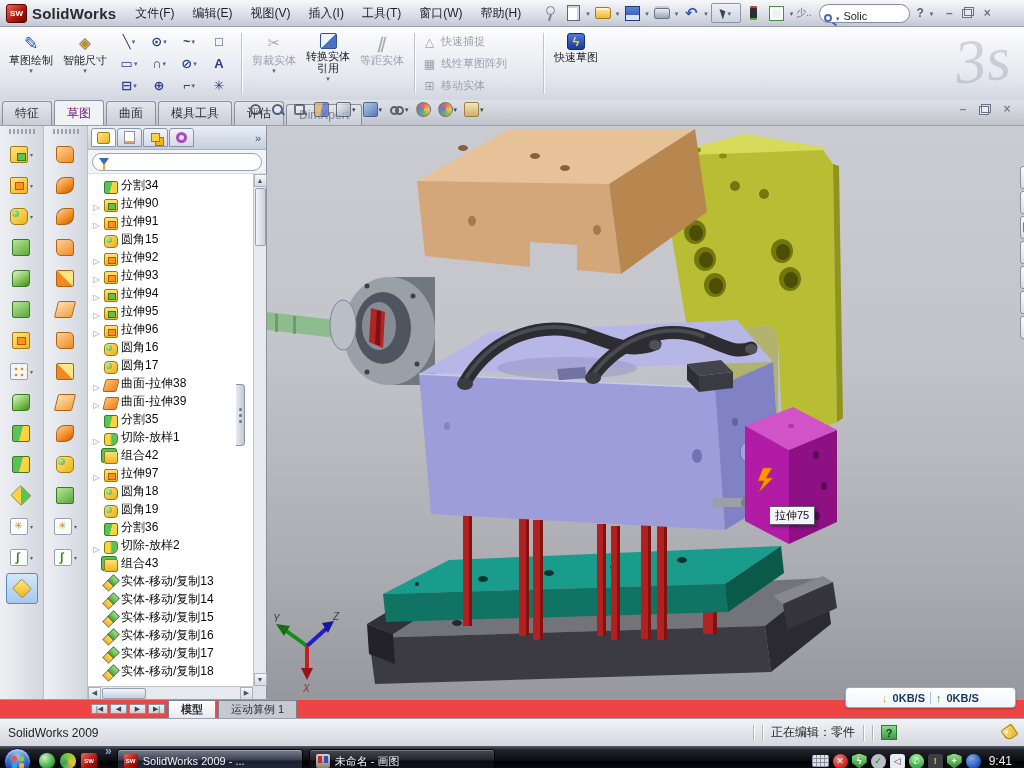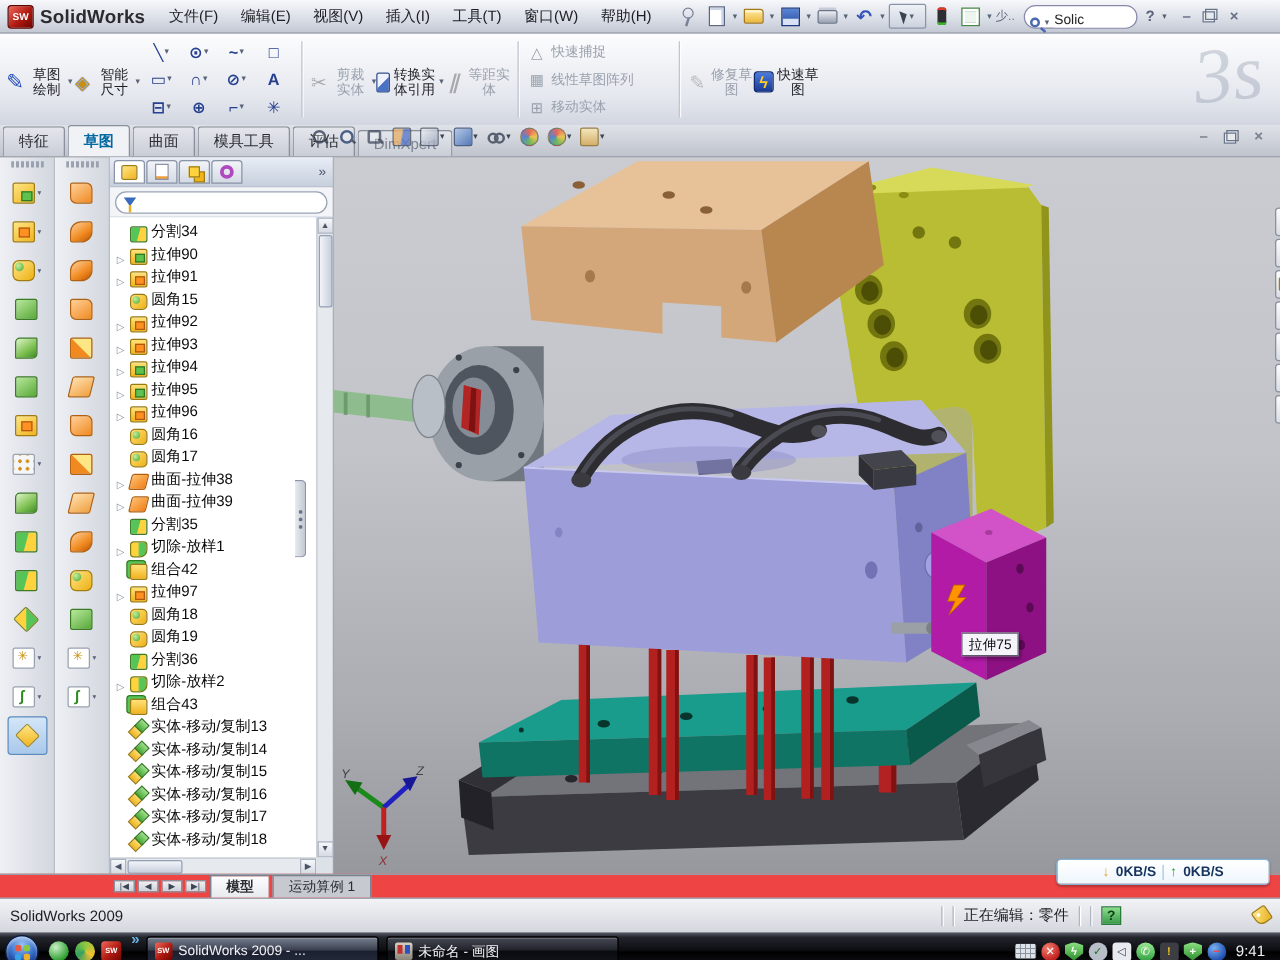--- a/index.html
+++ b/index.html
@@ -36,21 +36,21 @@
 .helpq{color:#5a6478;font-weight:bold;font-size:12px;padding:0 3px}
 .winbtns{display:flex;gap:6px;margin-left:6px;padding-right:4px}
 .wb{color:#6a7488;font-size:12px;font-weight:bold;line-height:1;width:14px;text-align:center}
 .wb-restore{position:relative;width:12px;height:11px}
 .wb-restore::before{content:"";position:absolute;left:0;bottom:0;width:8px;height:7px;border:1.5px solid #6a7488;background:#e8eaf0}
 .wb-restore::after{content:"";position:absolute;right:0;top:0;width:8px;height:7px;border:1.5px solid #6a7488}
 
 
 .cmdbar{flex:0 0 73px;display:flex;align-items:stretch;background:linear-gradient(#fdfdfe,#e4e7ee 70%,#d2d6e0);padding:2px 4px;position:relative}
 .vsep{width:1px;background:#bfc4ce;box-shadow:1px 0 0 rgba(255,255,255,.8);margin:4px 5px}
-.cbtn{width:54px;display:flex;flex-direction:row;align-items:center;justify-content:flex-start;padding-top:4px;border-radius:3px;gap:1px}
+.cbtn{width:54px;display:flex;flex-direction:column;align-items:center;justify-content:flex-start;padding-top:4px;border-radius:3px;gap:1px}
 .cb-ico{width:22px;height:20px;display:grid;place-items:center;font-size:16px}
 .cb-label{font-size:11px;line-height:12px;text-align:center;color:#1c1e24;white-space:pre-wrap}
 .cbtn.off .cb-label{color:#9aa2ae}
 .cbtn.off .cb-ico{opacity:.55;filter:grayscale(.9)}
 .cb-sketch::before{content:"✎";color:#2a52b8;font-size:17px}
 .cb-dim::before{content:"◈";color:#c89010;font-size:15px;text-shadow:0 0 1px #2a52b8}
 .cb-trim::before{content:"✂";color:#6a7488;font-size:15px}
 .cb-convert{width:17px;height:16px;background:linear-gradient(135deg,#eef2fa 48%,#4a72c4 52%);border:1px solid #34508e;border-radius:2px}
 .cb-offset::before{content:"∥";color:#6a7488;font-size:16px;font-weight:bold;transform:skewX(-15deg)}
 .cb-relations::before{content:"◉";color:#8a92a2;font-size:14px}
@@ -66,21 +66,21 @@
 .srow .s-ico{width:15px;text-align:center;font-size:12px;color:#9aa2ae}
 .srow .s-label{font-size:11px;color:#9aa2ae}
 .cb-mirror::before{content:"△"}
 .cb-pattern::before{content:"▦"}
 .cb-move::before{content:"⊞"}
 .watermark{position:absolute;right:14px;top:-2px;font-family:"Liberation Serif","DejaVu Serif",serif;font-style:italic;font-size:62px;color:rgba(135,145,165,.35);transform:rotate(-6deg);pointer-events:none}
 
 
 .tabrow{flex:0 0 22px;background:linear-gradient(#dfe2e8,#bfc3cc);border-bottom:1px solid #9aa0ac;display:flex;align-items:flex-end;position:relative}
 .tab{padding:3px 12px 3px;margin-left:2px;border:1px solid #8a909c;border-bottom:none;border-radius:3px 3px 0 0;background:linear-gradient(#e4e6ec,#c9cdd6);color:#2c2e34;font-size:12px}
-.tab.active{background:#f0f2f5;padding-top:4px;font-weight:bold;color:#0369a1}
+.tab.active{background:#f0f2f5;padding-top:4px;font-weight:normal;color:#701a75}
 .tab.dim{color:#7e8492}
 .hud{position:absolute;left:248px;top:2px;display:flex;gap:7px;align-items:center}
 .hud-i{width:15px;height:15px;border-radius:2px;position:relative;opacity:.8}
 .h-mag1::before,.h-mag2::before,.h-wand::before{content:"";position:absolute;left:2px;top:2px;width:7px;height:7px;border:2px solid #3a4456;border-radius:50%;background:rgba(255,255,255,.3)}
 .h-mag1::after,.h-mag2::after,.h-wand::after{content:"";position:absolute;left:10px;top:10px;width:5px;height:2px;background:#3a4456;transform:rotate(45deg)}
 .h-mag2::before{border-color:#28406e}
 .h-wand::before{border-color:#4a5468;border-radius:2px}
 .h-sect{background:linear-gradient(100deg,#e8b26a 45%,#5a78c8 55%);border:1px solid #4a5468}
 .h-cube{background:linear-gradient(135deg,#f0f2f6,#9aa4b8);border:1px solid #4a5468}
 .h-disp{background:linear-gradient(135deg,#aac4e8,#3a66b0);border:1px solid #32466e}
@@ -397,25 +397,20 @@
 
         <div class="srow">
           <span class="s-ico cb-move"></span>
           <span class="s-label">移动实体</span>
         </div>
       </div>
     <div class="vsep"></div>
     <div style="display:flex">
 
 
-        <div class="cbtn off">
-          <span class="cb-ico cb-repair"></span>
-          <span class="cb-label">修复草图</span>
-
-        </div>
 
 
         <div class="cbtn on">
           <span class="cb-ico cb-rapid"></span>
           <span class="cb-label">快速草图</span>
 
         </div>
       </div>
     <div class="watermark">3s</div>
   </div>

